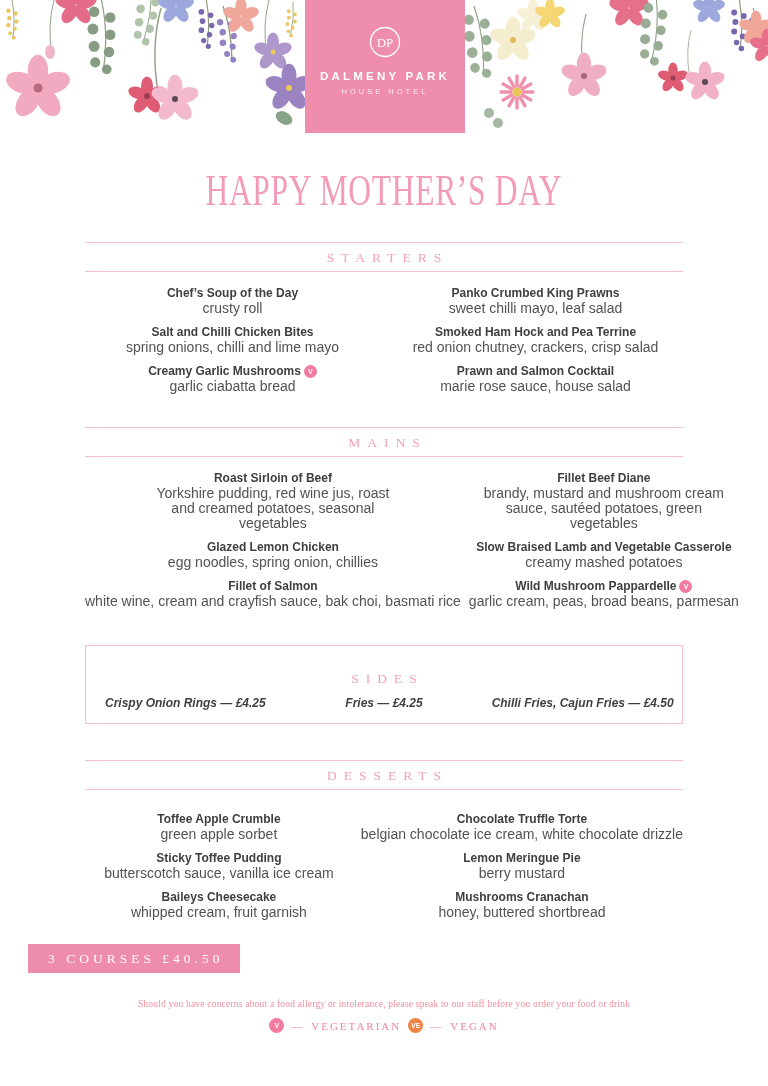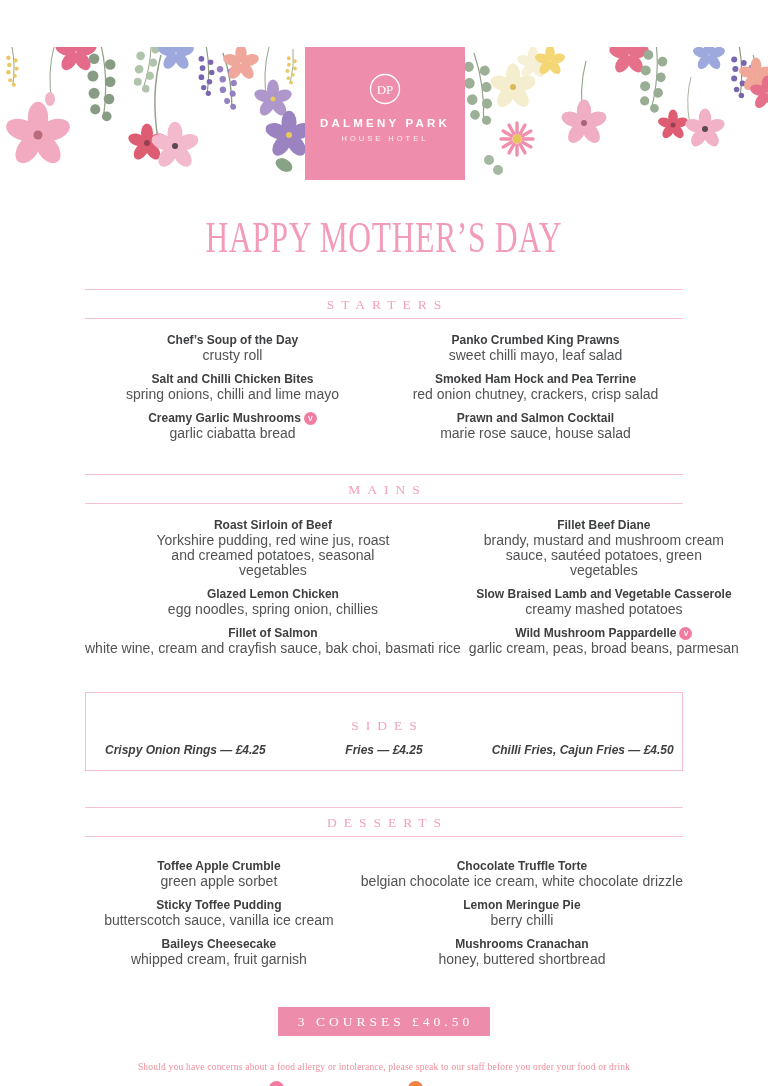--- a/index.html
+++ b/index.html
@@ -1,19 +1,19 @@
 <!DOCTYPE html>
 <html><head>
 <meta charset="utf-8">
 <style>
   html,body{margin:0;padding:0;background:#e9e9e9;}
   .page{position:relative;width:768px;height:1086px;background:#ffffff;margin:0 auto;overflow:hidden;
         font-family:"Liberation Sans",sans-serif;color:#3f4041;}
   
-  .decor{position:relative;width:768px;height:148px;margin-top:47px;}
+  .decor{position:relative;width:768px;height:148px;}
   .florals{position:absolute;left:0;top:0;}
   .brand-box{position:absolute;left:305px;top:0;width:160px;height:133px;background:#ef8dac;
              display:flex;flex-direction:column;align-items:center;justify-content:flex-start;}
   .monogram{margin-top:22px;width:40px;height:40px;}
   .brand-name{margin-top:8px;color:#ffffff;font-size:11.5px;font-weight:bold;letter-spacing:3.2px;
               font-family:"Liberation Sans",sans-serif;}
   .brand-sub{margin-top:5px;color:rgba(255,255,255,0.85);font-size:7.5px;letter-spacing:3px;}
   
   .title-wrap{text-align:center;margin-top:16px;height:50px;}
   .page-title{display:inline-block;font-family:"Liberation Serif","DejaVu Serif",serif;
@@ -39,21 +39,21 @@
          border-radius:50%;background:#f27ba0;color:#fff;font-size:7px;font-weight:bold;text-align:center;
          letter-spacing:0;}
   
   .sides-box{border:1px solid #f5c0d2;margin-top:36px;padding:23px 0 13px 0;}
   .sides-box .section-inner-header{text-align:center;}
   .sides-box .h{font-family:"Liberation Serif",serif;font-size:13.5px;color:#f4a0bc;
                 letter-spacing:7px;padding-left:7px;}
   .sides-items{display:grid;grid-template-columns:1fr 1fr 1fr;margin-top:9px;}
   .side-item{text-align:center;font-size:12px;font-weight:bold;color:#3e3f41;white-space:nowrap;font-style:italic;}
   
-  .banner-wrap{text-align:center;margin-top:40px;}
+  .banner-wrap{text-align:left;margin-top:24px;padding-left:28px;}
   .offer-banner{display:inline-block;background:#ee8cab;color:#ffffff;
                 font-family:"Liberation Serif",serif;font-size:13.5px;letter-spacing:4px;
                 padding:7px 17px 6px 20px;}
   .allergy-note{text-align:center;margin-top:26px;font-family:"Liberation Serif",serif;
                 font-size:9.5px;color:#ef8e9c;letter-spacing:0.2px;}
   .legend{display:flex;justify-content:center;align-items:center;gap:7px;margin-top:9px;
           font-family:"Liberation Serif",serif;font-size:11px;color:#f0869d;letter-spacing:2px;}
   .lbadge{display:inline-flex;align-items:center;justify-content:center;width:15px;height:15px;
           border-radius:50%;color:#fff;font-family:"Liberation Sans",sans-serif;
           font-size:7px;font-weight:bold;letter-spacing:0;}
@@ -269,21 +269,21 @@
       <div class="item">
         <div class="item-name">Chocolate Truffle Torte</div>
         <div class="item-desc nw">belgian chocolate ice cream, white chocolate drizzle</div>
       </div>
       <div class="item">
         <div class="item-name">Sticky Toffee Pudding</div>
         <div class="item-desc nw">butterscotch sauce, vanilla ice cream</div>
       </div>
       <div class="item">
         <div class="item-name">Lemon Meringue Pie</div>
-        <div class="item-desc nw">berry chilli</div>
+        <div class="item-desc nw">berry mustard</div>
       </div>
       <div class="item">
         <div class="item-name">Baileys Cheesecake</div>
         <div class="item-desc nw">whipped cream, fruit garnish</div>
       </div>
       <div class="item">
         <div class="item-name">Mushrooms Cranachan</div>
         <div class="item-desc nw">honey, buttered shortbread</div>
       </div>
     </div>

